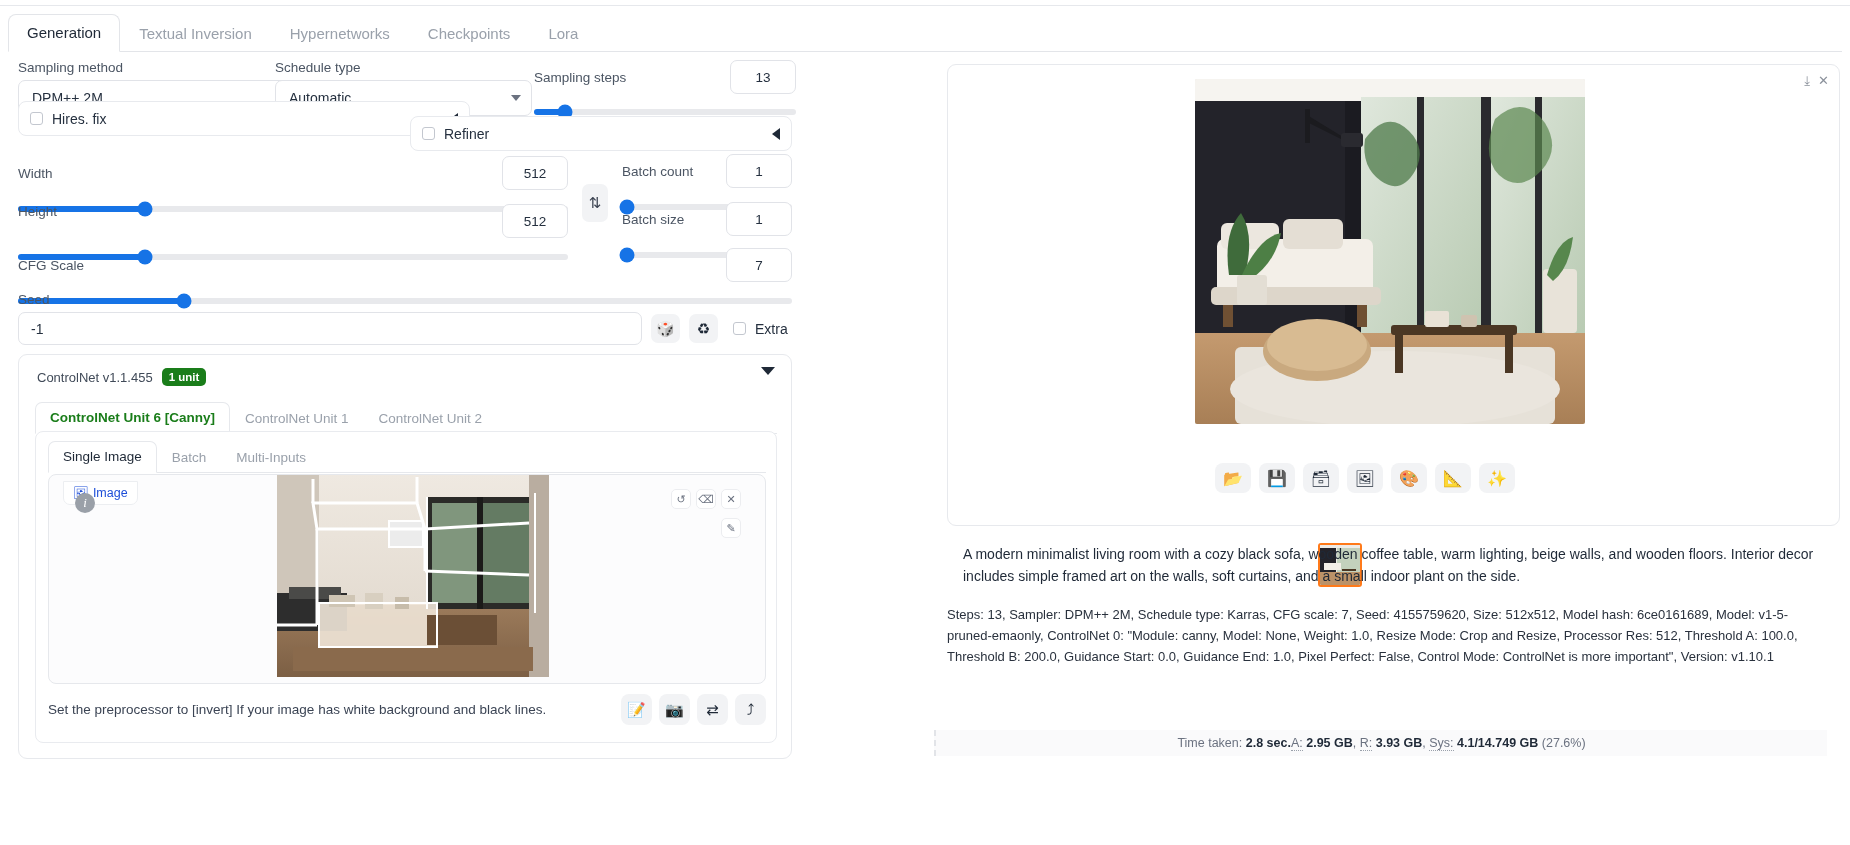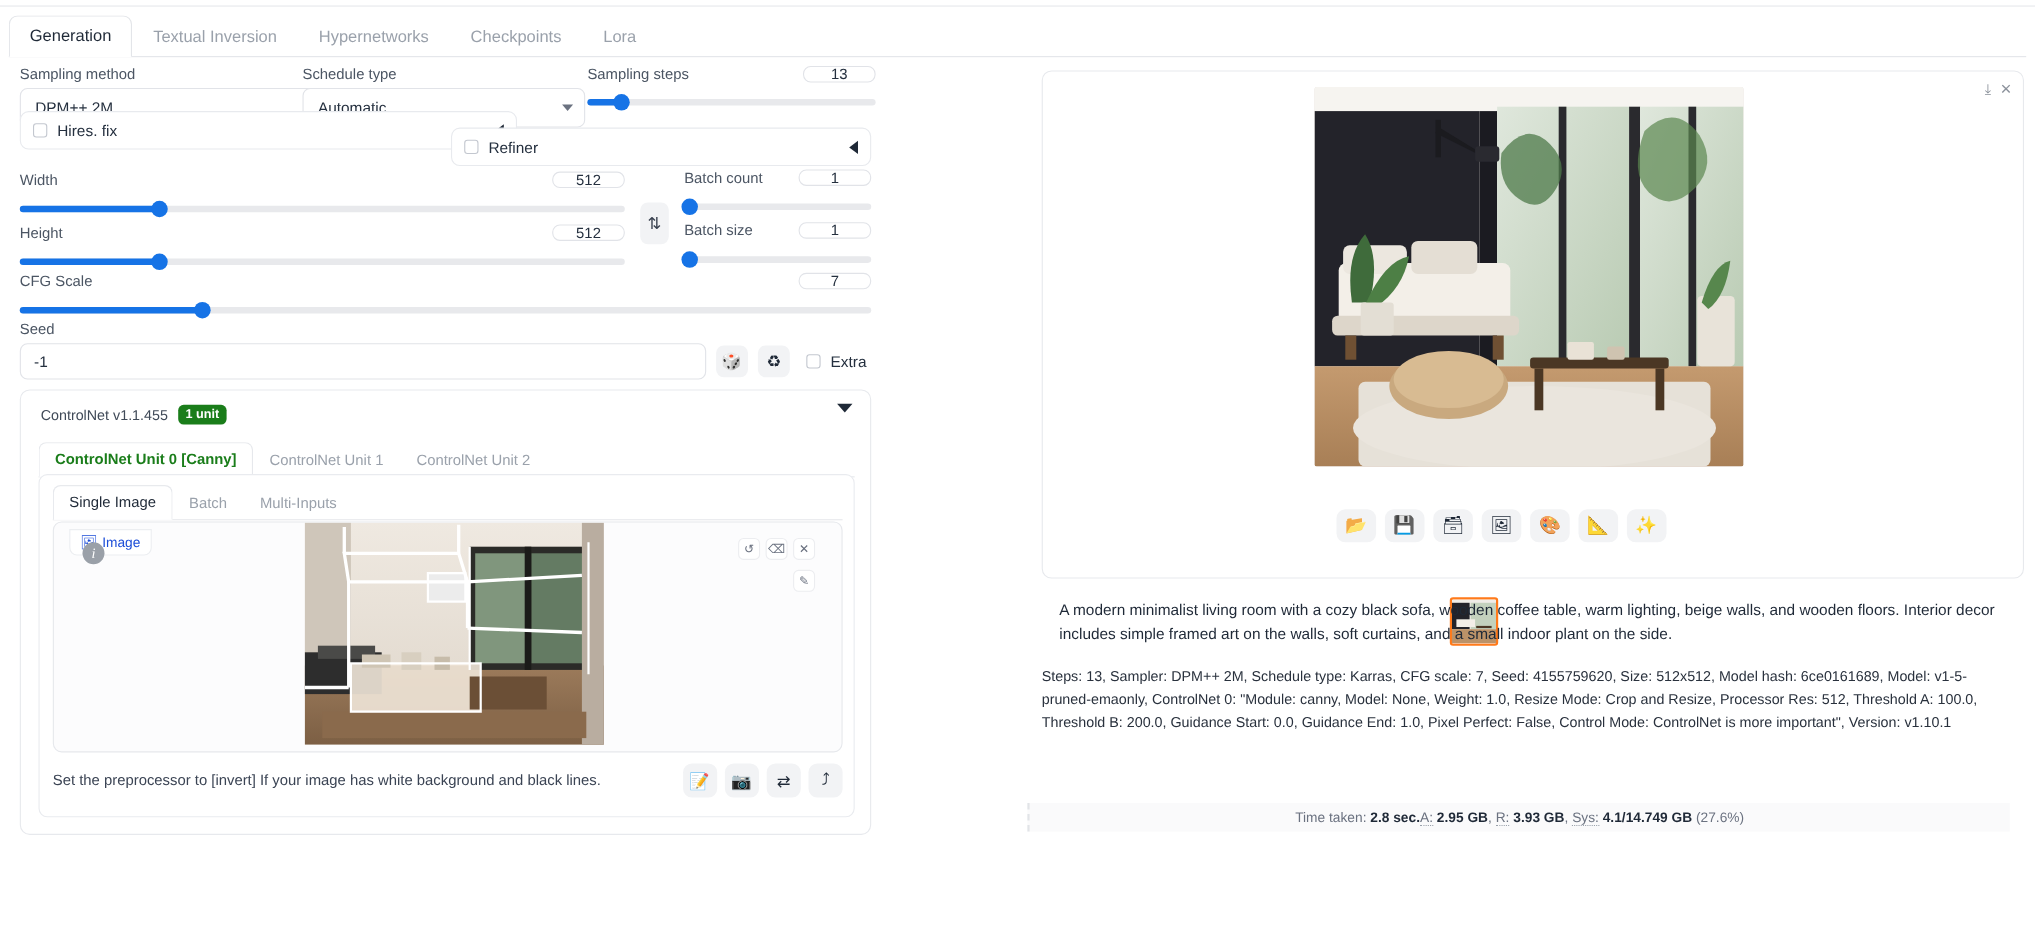--- a/index.html
+++ b/index.html
@@ -49,21 +49,21 @@
     border-left:5px solid transparent; border-right:5px solid transparent;
     border-top:6px solid #6b7280;
   }
 
   
   .srow { position:relative; }
   .track { position:relative; height:6px; border-radius:4px; background:#e8e9ec; width:100%; }
   .fill { position:absolute; left:0; top:0; height:6px; border-radius:4px; background:#1673e6; }
   .knob { position:absolute; top:50%; width:15px; height:15px; border-radius:50%; background:#1673e6; transform:translate(-50%,-50%); }
   .numbox {
-    height:15px; min-width:66px; border:1px solid #e1e3e8; border-radius:7px; background:#fff;
+    height:34px; min-width:66px; border:1px solid #e1e3e8; border-radius:7px; background:#fff;
     display:flex; align-items:center; justify-content:center; font-size:13.5px; color:#25303f;
   }
 
   .chk-panel {
     height:35px; border:1px solid #e8eaee; border-radius:8px; background:#fff;
     display:flex; align-items:center; padding:0 11px; position:relative;
   }
   .cbox { width:13px; height:13px; border:1px solid #c3c7cf; border-radius:3px; background:#fff; margin-right:9px; }
   .chk-panel .label { font-size:14px; color:#25303f; }
   .tri-left { margin-left:auto; width:0;height:0;border-top:6px solid transparent;border-bottom:6px solid transparent;border-right:8px solid #1f2937; }
@@ -266,21 +266,21 @@
     </div>
 
     <div class="cn-card" style="position:absolute; left:8px; top:298px; width:774px; height:405px;">
       <div style="position:absolute; left:18px; top:13px; display:flex; align-items:center;">
         <span class="cn-title">ControlNet v1.1.455</span>
         <span class="badge">1 unit</span>
       </div>
       <div class="chev"></div>
 
       <div class="subtabs" style="position:absolute; left:16px; top:47px; width:742px;">
-        <div class="subtab active-green">ControlNet Unit 0 [Canny]</div>
+        <div class="subtab active-green">ControlNet Unit 6 [Canny]</div>
         <div class="subtab">ControlNet Unit 1</div>
         <div class="subtab">ControlNet Unit 2</div>
       </div>
 
       <div style="position:absolute; left:16px; top:76px; width:742px; height:312px; border:1px solid #e9ebef; border-radius:8px; background:#fff;">
 
         <div class="subtabs" style="position:absolute; left:12px; top:9px; width:718px;">
           <div class="subtab active-dark">Single Image</div>
           <div class="subtab">Batch</div>
           <div class="subtab">Multi-Inputs</div>

